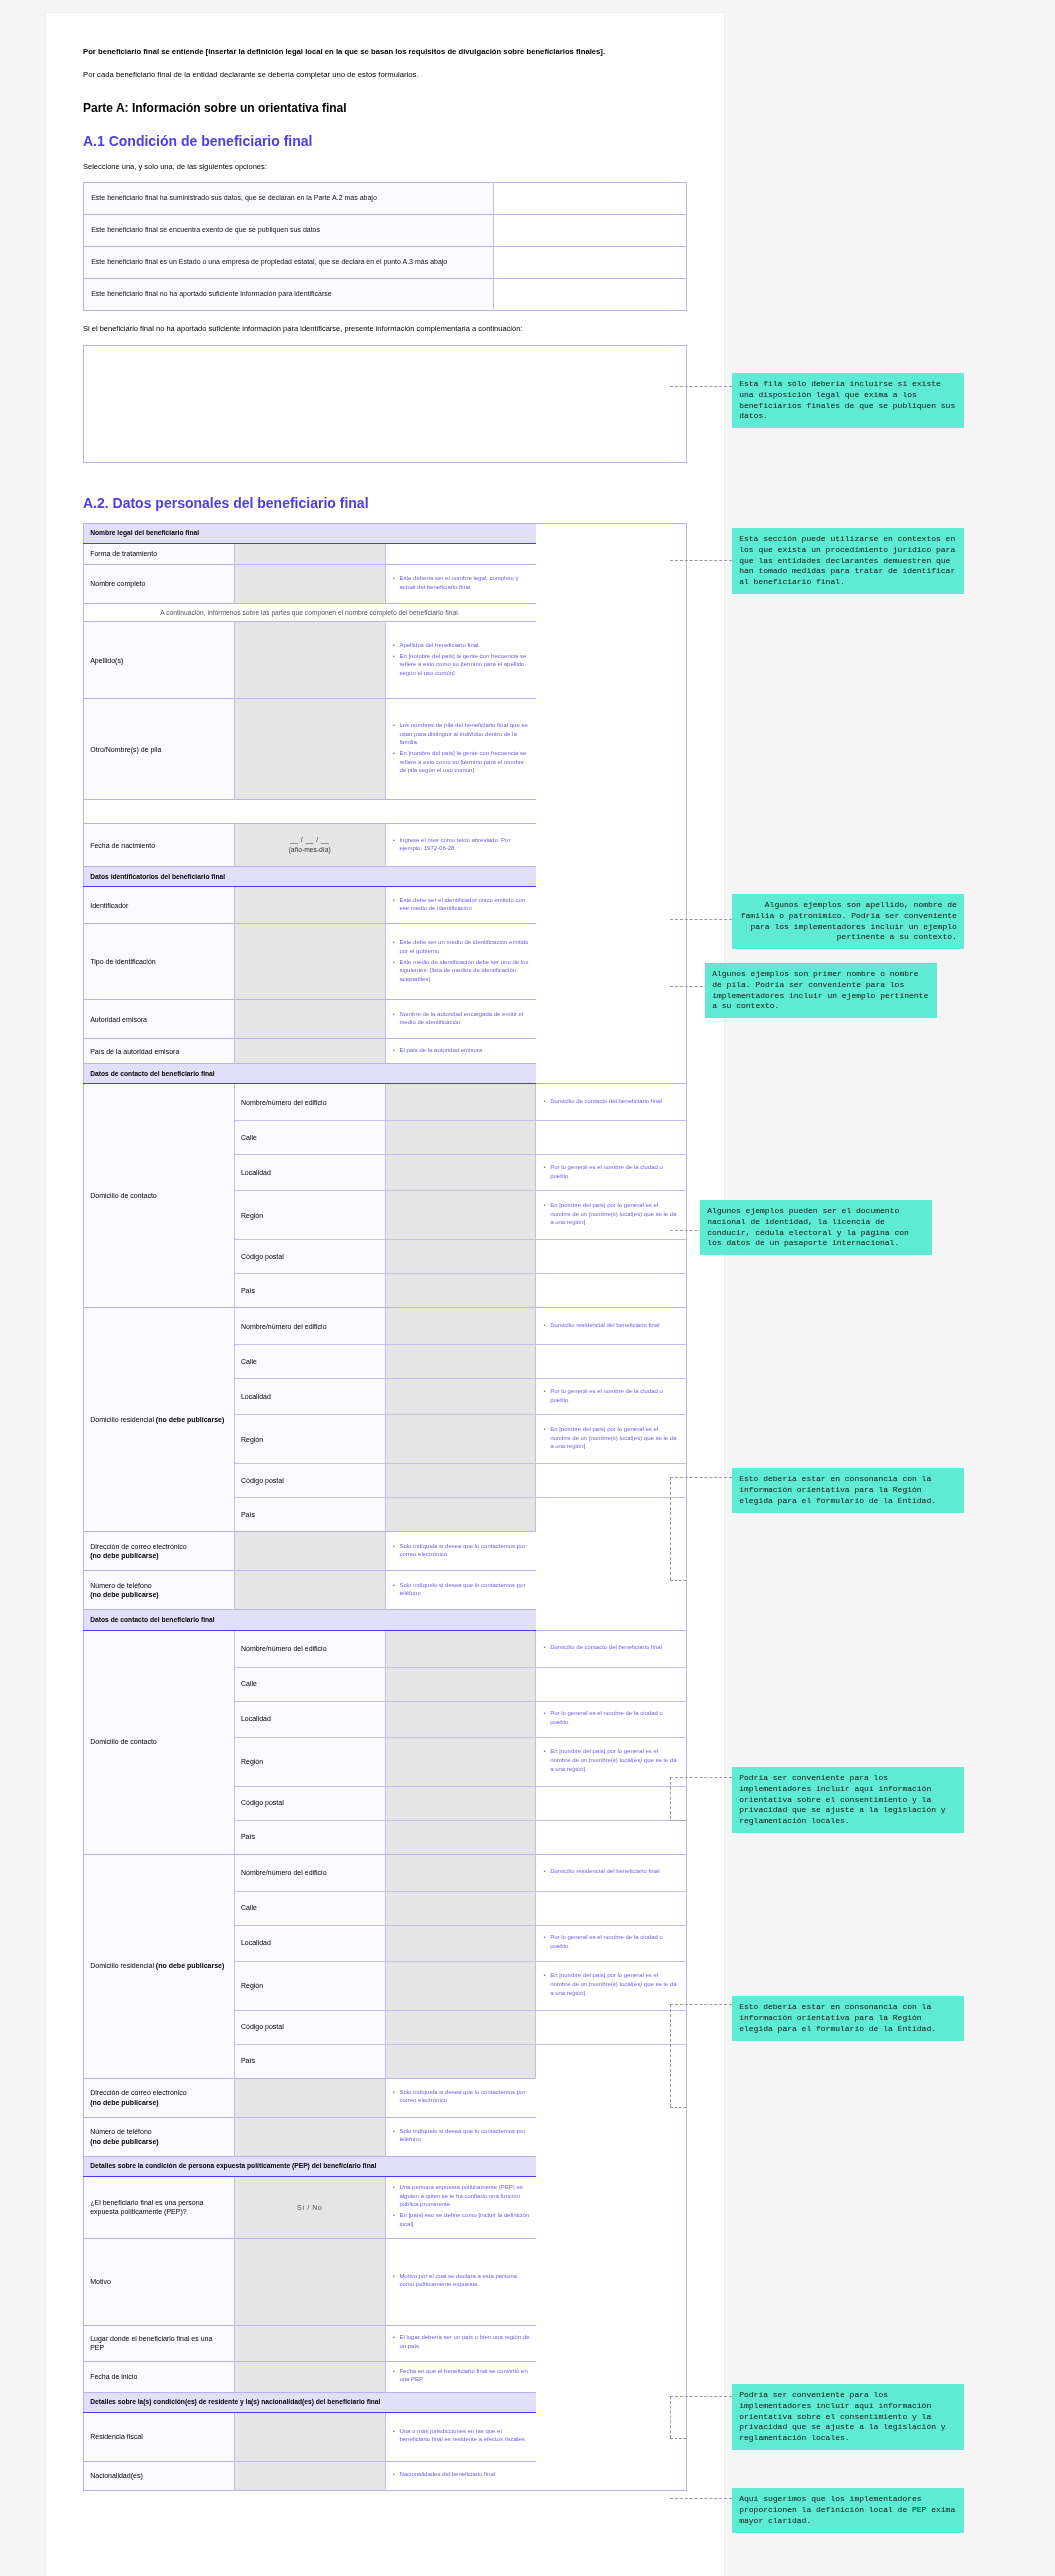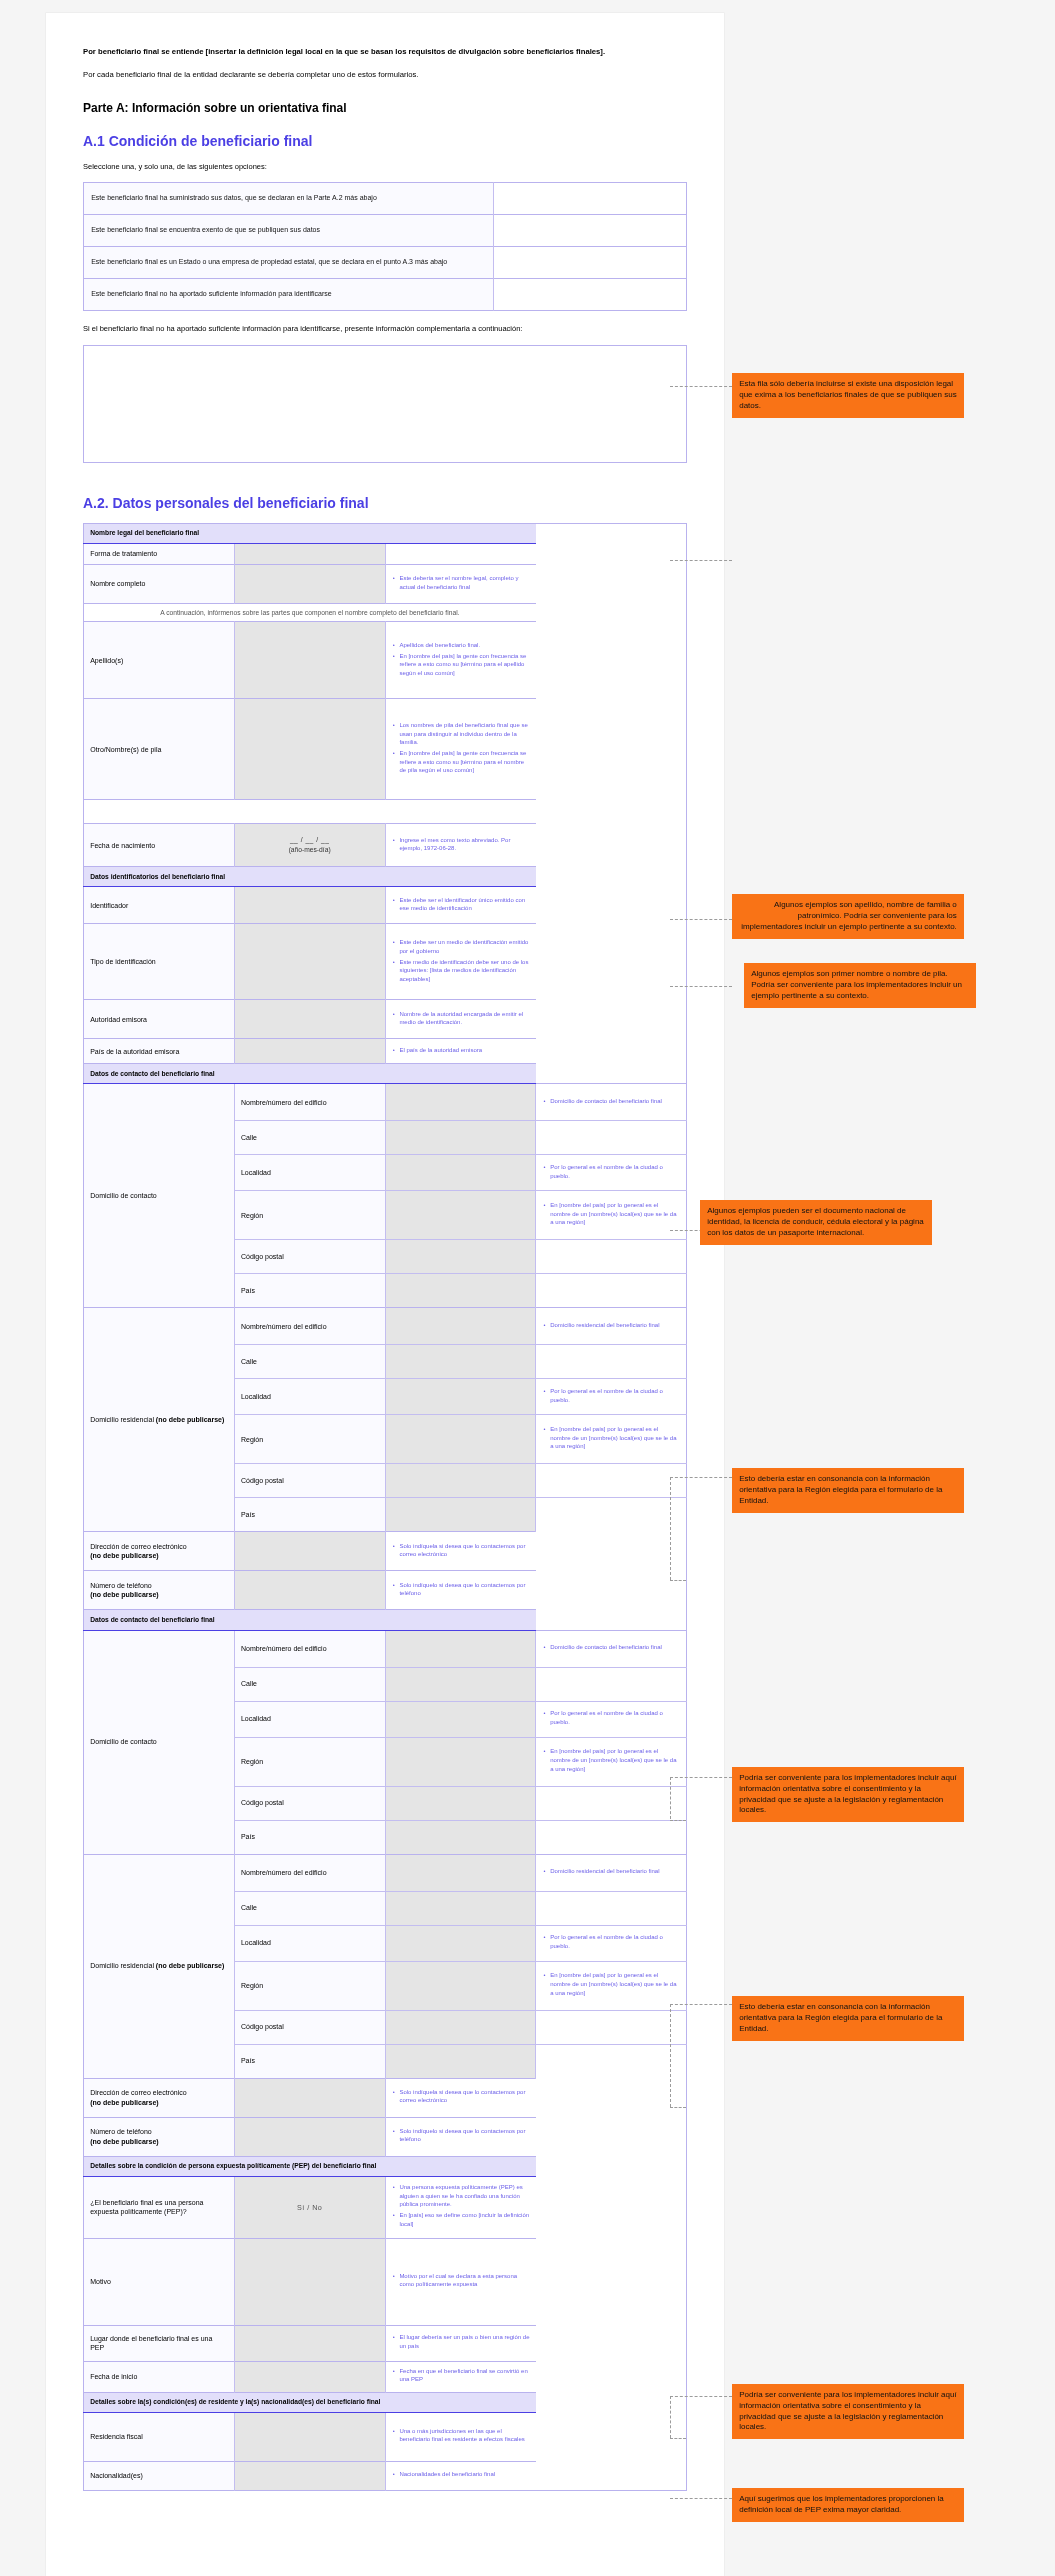--- a/index.html
+++ b/index.html
@@ -91,23 +91,23 @@
 
   
   .c-group { width:17%; background:#fafaff; border-right:0.5px solid #c3bdf0; vertical-align:middle; }
   .c-sublabel { width:17.5%; background:#fafaff; border-right:0.5px solid #c3bdf0; }
   .inner-sep { border-top:0.5px solid #c3bdf0 !important; }
 
   
   .ann {
     position:absolute;
     width:232px;
-    background:#f97316;
+    background:#5eead4;
     color:#111;
-    font-family:Liberation Sans, sans-serif;
+    font-family:Liberation Mono, monospace;
     font-size:8px;
     line-height:1.34;
     padding:6.2px 7.2px;
   }
   .leader {
     position:absolute;
     border-top:0.5px dashed #9b9b9b;
     height:0;
   }
   .leader-v {
@@ -593,26 +593,27 @@
       </tbody>
     </table>
 
   </div>
   </div>
 
   <div class="leader" style="left:670px; top:386px; width:62px;"></div>
   <div class="ann" style="left:732px; top:373px;">Esta fila sólo debería incluirse si existe una disposición legal que exima a los beneficiarios finales de que se publiquen sus datos.</div>
 
   <div class="leader" style="left:670px; top:560px; width:62px;"></div>
+  <div class="ann" style="left:732px; top:528px;">Esta sección puede utilizarse en contextos en los que exista un procedimiento jurídico para que las entidades declarantes demuestren que han tomado medidas para tratar de identificar al beneficiario final.</div>
 
   <div class="leader" style="left:670px; top:919px; width:62px;"></div>
   <div class="ann" style="left:732px; top:894px;text-align:right;">Algunos ejemplos son apellido, nombre de familia o patronímico. Podría ser conveniente para los implementadores incluir un ejemplo pertinente a su contexto.</div>
 
   <div class="leader" style="left:670px; top:986px; width:62px;"></div>
-  <div class="ann" style="left:744px; top:963px;">Algunos ejemplos son primer nombre o nombre de pila. Podría ser conveniente para los implementadores incluir un ejemplo pertinente a su contexto.</div>
+  <div class="ann" style="left:705px; top:963px;">Algunos ejemplos son primer nombre o nombre de pila. Podría ser conveniente para los implementadores incluir un ejemplo pertinente a su contexto.</div>
 
   <div class="leader" style="left:670px; top:1230px; width:62px;"></div>
   <div class="ann" style="left:700px; top:1200px;">Algunos ejemplos pueden ser el documento nacional de identidad, la licencia de conducir, cédula electoral y la página con los datos de un pasaporte internacional.</div>
 
   <div class="leader-v" style="left:670px; top:1477px; height:103px;"></div>
   <div class="leader" style="left:670px; top:1477px; width:62px;"></div>
   <div class="leader" style="left:670px; top:1580px; width:15.5px;"></div>
   <div class="ann" style="left:732px; top:1468px;">Esto debería estar en consonancia con la información orientativa para la Región elegida para el formulario de la Entidad.</div>
 
   <div class="leader-v" style="left:670px; top:1777px; height:42px;"></div>

